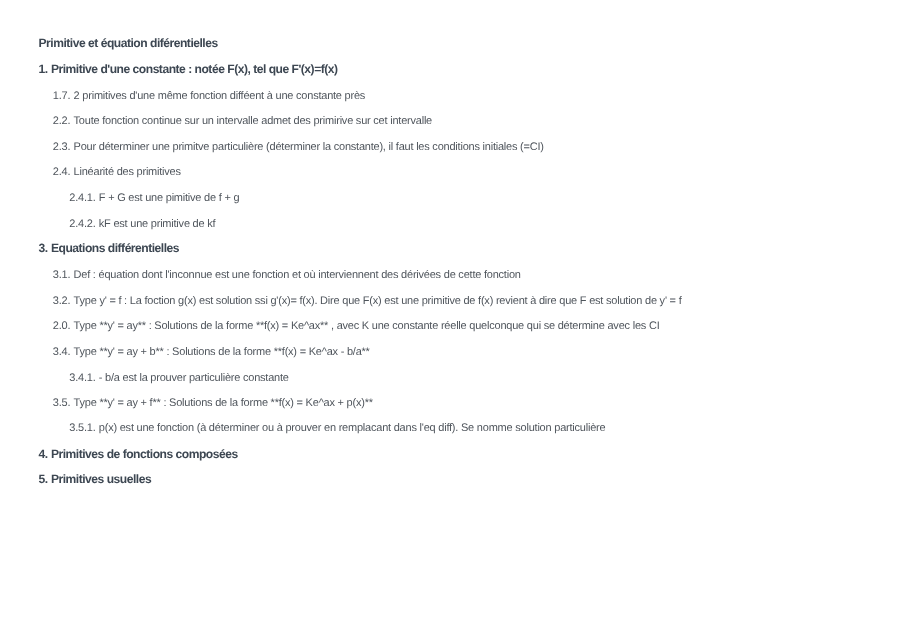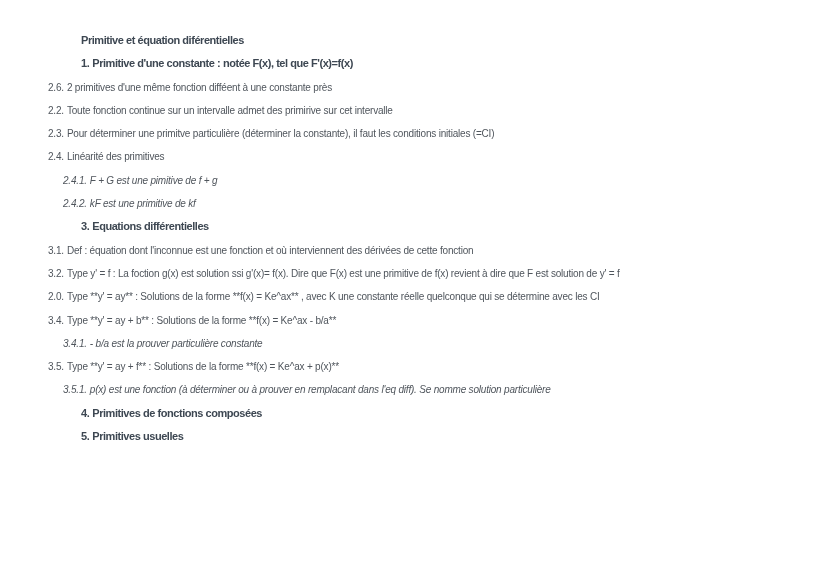--- a/index.html
+++ b/index.html
@@ -28,36 +28,35 @@
     white-space: nowrap;
     font-size: 10px;
     letter-spacing: -0.2px;
     color: var(--body-color);
   }
   .row.bold {
     font-weight: bold;
     font-size: 11px;
     letter-spacing: -0.45px;
     color: var(--heading-color);
-    margin-left: 46px;
   }
   .row.level-1 { padding-left: 13px; }
-  .row.level-2 { padding-left: 28px; font-style: italic; }
+  .row.level-2 { padding-left: 28px; }
   .num { margin-right: 3px; }
 </style>
 </head>
 <body style="background: rgb(255, 255, 255);">
 
 <div class="page">
   <div class="row level-0 bold">
     <span class="txt">Primitive et équation diférentielles</span>
   </div>
   <div id="outline-list">
       <div class="row level-0 bold"><span class="num">1.</span><span class="txt">Primitive d'une constante : notée F(x), tel que F'(x)=f(x)</span></div>
-      <div class="row level-1"><span class="num">2.6.</span><span class="txt">2 primitives d'une même fonction difféent à une constante près</span></div>
+      <div class="row level-1"><span class="num">1.7.</span><span class="txt">2 primitives d'une même fonction difféent à une constante près</span></div>
       <div class="row level-1"><span class="num">2.2.</span><span class="txt">Toute fonction continue sur un intervalle admet des primirive sur cet intervalle</span></div>
       <div class="row level-1"><span class="num">2.3.</span><span class="txt">Pour déterminer une primitve particulière (déterminer la constante), il faut les conditions initiales (=CI)</span></div>
       <div class="row level-1"><span class="num">2.4.</span><span class="txt">Linéarité des primitives</span></div>
       <div class="row level-2"><span class="num">2.4.1.</span><span class="txt">F + G est une pimitive de f + g</span></div>
       <div class="row level-2"><span class="num">2.4.2.</span><span class="txt">kF est une primitive de kf</span></div>
       <div class="row level-0 bold"><span class="num">3.</span><span class="txt">Equations différentielles</span></div>
       <div class="row level-1"><span class="num">3.1.</span><span class="txt">Def : équation dont l'inconnue est une fonction et où interviennent des dérivées de cette fonction</span></div>
       <div class="row level-1"><span class="num">3.2.</span><span class="txt">Type y' = f : La foction g(x) est solution ssi g'(x)= f(x). Dire que F(x) est une primitive de f(x) revient à dire que F est solution de y' = f</span></div>
       <div class="row level-1"><span class="num">2.0.</span><span class="txt">Type **y' = ay** : Solutions de la forme **f(x) = Ke^ax** , avec K une constante réelle quelconque qui se détermine avec les CI</span></div>
       <div class="row level-1"><span class="num">3.4.</span><span class="txt">Type **y' = ay + b** : Solutions de la forme **f(x) = Ke^ax - b/a**</span></div>

